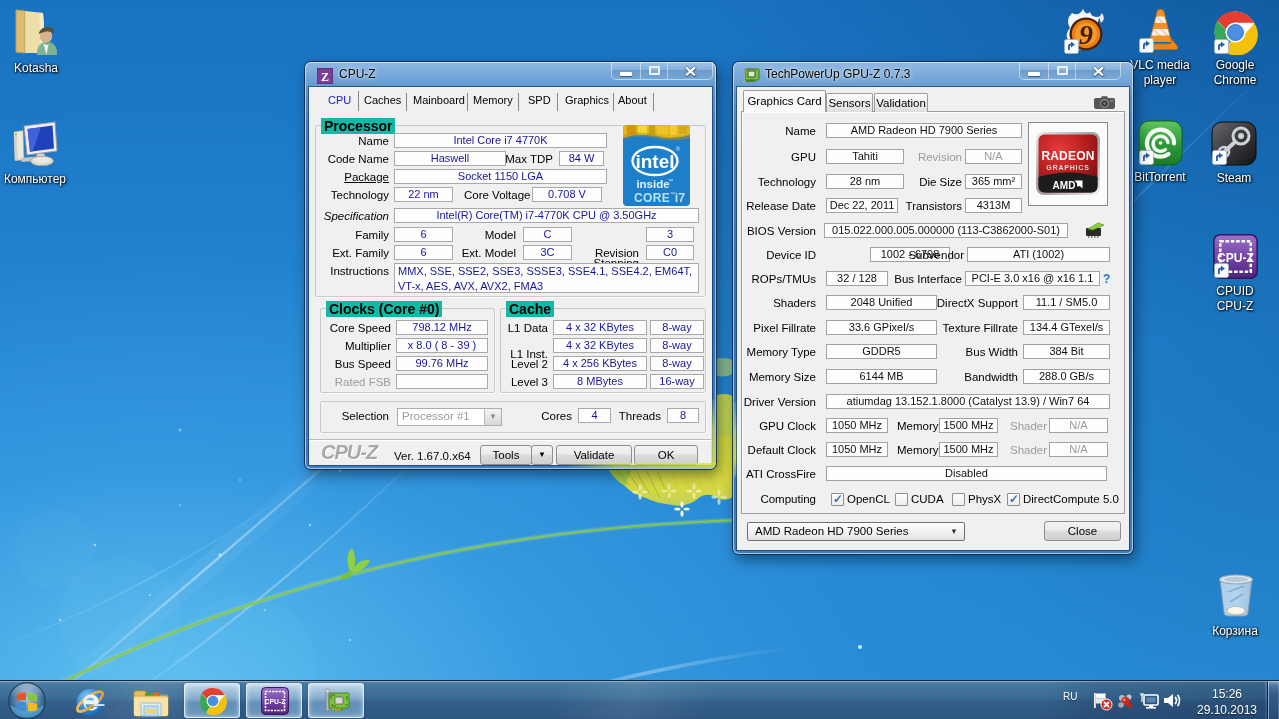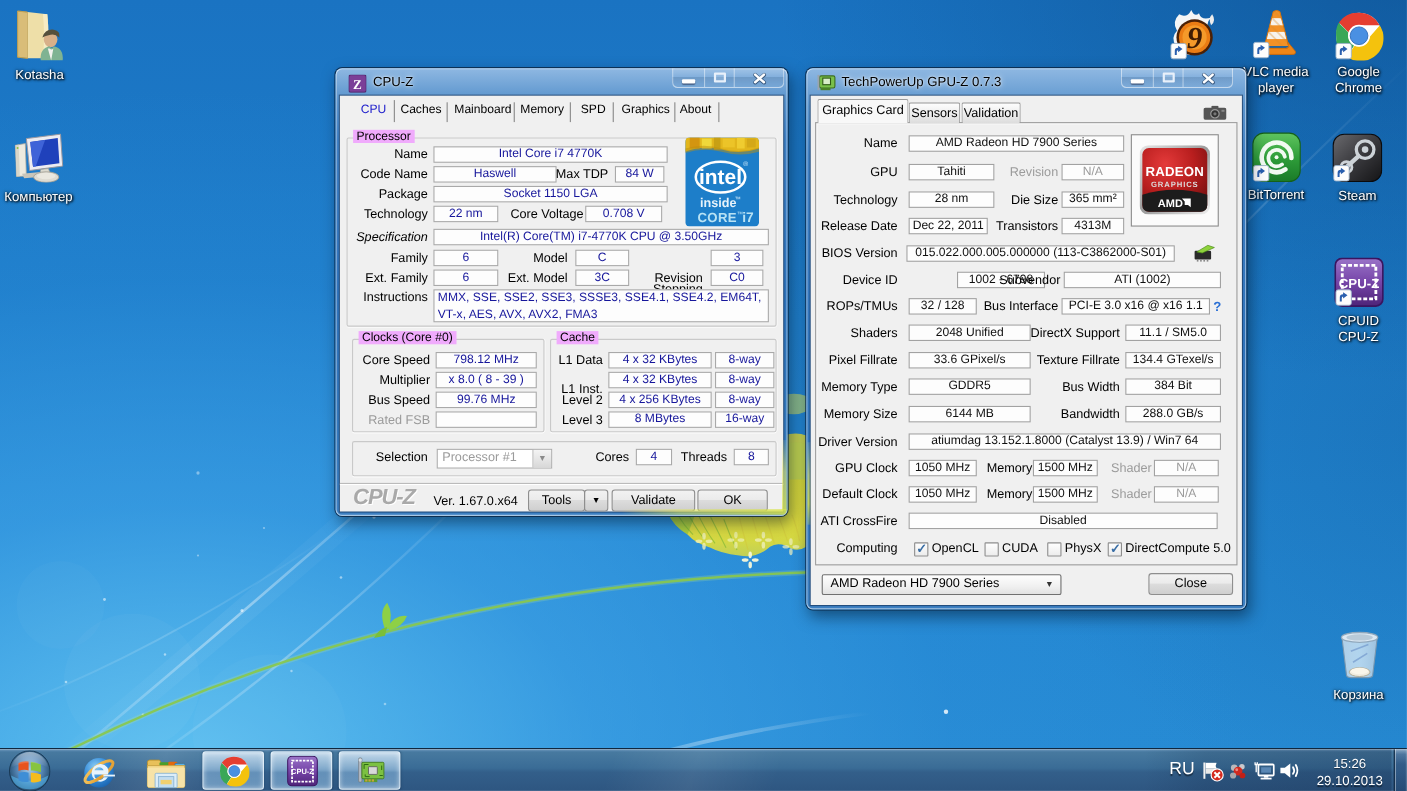--- a/index.html
+++ b/index.html
@@ -33,21 +33,21 @@
   .cap { position:relative; height:100%; border-right:1px solid rgba(255,255,255,0.45); color:#fff; text-align:center; }
   .cap:last-child { border-right:none; }
   
   .lab { position:absolute; font-size:11.5px; color:#000; text-align:right; white-space:nowrap; }
   .labL { position:absolute; font-size:11.5px; color:#000; text-align:left; white-space:nowrap; }
   .fld { position:absolute; background:#fdfdfd; border:1px solid #a9a9a9; font-size:11px; color:#16169b;
     text-align:center; white-space:nowrap; overflow:hidden; }
   .gfld { position:absolute; background:#fdfdfd; border:1px solid #a2a2a2; font-size:11px; color:#101010;
     text-align:center; white-space:nowrap; overflow:hidden; }
   .grp { position:absolute; border:1px solid #c9c9c9; border-radius:2px; box-shadow:0 1px 0 rgba(255,255,255,0.8), 1px 0 0 rgba(255,255,255,0.6); }
-  .glab { position:absolute; font-size:11px; color:#000; background:#f0abfc; padding:0 3px; white-space:nowrap; }
+  .glab { position:absolute; font-size:14px; color:#000; background:#14b8a6; padding:0 3px; white-space:nowrap;font-weight:bold; }
   .btn { position:absolute; background:linear-gradient(180deg,#f2f2f2 0%,#ebebeb 45%,#dcdcdc 50%,#cfcfcf 100%);
     border:1px solid #8e8e8e; border-radius:3px; font-size:11.5px; color:#000; text-align:center; }
   .gray { color:#9b9b9b !important; }
   .tab { position:absolute; font-size:11px; white-space:nowrap; }
   .cbx { position:absolute; width:13px; height:13px; background:linear-gradient(#fefefe,#ececec); border:1px solid #8e8e8e; border-radius:1px; }
   .cbx.on::after { content:"\2713"; position:absolute; left:1px; top:-2px; font-size:12px; font-weight:bold; color:#3a6ea5; }
   .tbtn { position:absolute; top:2px; width:56px; height:35px; border:1px solid rgba(235,246,253,0.85); border-radius:3px;
     background: linear-gradient(180deg, rgba(222,238,251,0.8) 0%, rgba(175,210,240,0.58) 48%, rgba(145,190,228,0.52) 56%, rgba(158,202,236,0.55) 100%);
     box-shadow: inset 0 0 5px rgba(255,255,255,0.6), 0 0 2px rgba(10,40,70,0.45); }
 </style>
@@ -333,21 +333,21 @@
     <div style="position:absolute;left:344px;top:6px;width:1px;height:18px;background:#888;"></div>
 
     <div class="grp" style="left:6px;top:38px;width:391px;height:172px;"></div>
     <div class="glab" style="left:12px;top:31px;">Processor</div>
     <div class="lab" style="left:4px;top:48px;width:76px;">Name</div>
     <div class="fld" style="left:85px;top:46px;width:213px;height:15px;">Intel Core i7 4770K</div>
     <div class="lab" style="left:4px;top:66px;width:76px;">Code Name</div>
     <div class="fld" style="left:85px;top:64px;width:112px;height:15px;">Haswell</div>
     <div class="lab" style="left:195px;top:66px;width:49px;">Max TDP</div>
     <div class="fld" style="left:250px;top:64px;width:45px;height:15px;">84 W</div>
-    <div class="lab" style="left:4px;top:84px;width:76px;">Package</div>
+    <div class="lab" style="left:4px;top:84px;width:76px;text-decoration:underline;">Package</div>
     <div class="fld" style="left:85px;top:82px;width:213px;height:15px;">Socket 1150 LGA</div>
     <div class="lab" style="left:4px;top:102px;width:76px;">Technology</div>
     <div class="fld" style="left:85px;top:100px;width:59px;height:15px;">22 nm</div>
     <div class="lab" style="left:155px;top:102px;width:63px;">Core Voltage</div>
     <div class="fld" style="left:223px;top:100px;width:70px;height:15px;">0.708 V</div>
     <div class="lab" style="left:4px;top:123px;width:76px;font-style:italic;">Specification</div>
     <div class="fld" style="left:85px;top:121px;width:305px;height:15px;">Intel(R) Core(TM) i7-4770K CPU @ 3.50GHz</div>
     <div class="lab" style="left:4px;top:142px;width:76px;">Family</div>
     <div class="fld" style="left:85px;top:140px;width:59px;height:15px;">6</div>
     <div class="lab" style="left:173px;top:142px;width:34px;">Model</div>
@@ -665,21 +665,21 @@
     <circle cx="4.5" cy="4" r="1.5" fill="#d8dde2"></circle>
     <rect x="6" y="6" width="20" height="15" rx="1" fill="#7cc142" stroke="#3f7a1a" stroke-width="0.8"></rect>
     <rect x="12" y="10" width="8" height="7" rx="0.5" fill="#d8d8d8" stroke="#555" stroke-width="0.7"></rect>
     <path d="M8 8 L12 8 M8 8 L8 12 M22 18 L25 18 M24 9 L24 13 M9 17 L9 19 L13 19" stroke="#2f6a12" stroke-width="0.9" fill="none"></path>
     <rect x="8" y="21" width="12" height="3" fill="#5a9a2e"></rect>
     <rect x="9" y="21.5" width="2 " height="2" fill="#caa43c"></rect>
       <rect x="12" y="21.5" width="2" height="2" fill="#caa43c"></rect>
       <rect x="15" y="21.5" width="2" height="2" fill="#caa43c"></rect>
   </svg>
 
-  <div style="position:absolute;left:1063px;top:10px;color:#fff;font-size:16px;text-shadow:0 1px 1px rgba(0,0,0,0.5);">RU</div>
+  <div style="position:absolute;left:1063px;top:10px;color:#fff;font-size:10px;text-shadow:0 1px 1px rgba(0,0,0,0.5);">RU</div>
   <svg style="position:absolute;left:1093px;top:12px" width="20" height="18" viewBox="0 0 20 18">
     <rect x="1" y="0" width="1.8" height="15" fill="#f0f0f0"></rect>
     <path d="M3 0.5 L13 0.5 Q11.5 3 13 5.5 L3 5.5 Z" fill="#fff"></path>
     <path d="M3 5.5 L13 5.5 Q11.5 8 13 10.5 L3 10.5 Z" fill="#e8e8e8"></path>
     <circle cx="13.5" cy="11.5" r="5.5" fill="#d42a1e" stroke="#fff" stroke-width="1"></circle>
     <path d="M11 9 L16 14 M16 9 L11 14" stroke="#fff" stroke-width="1.8"></path>
   </svg>
   <svg style="position:absolute;left:1117px;top:12px" width="17" height="16" viewBox="0 0 17 16">
     <circle cx="5" cy="5" r="3" fill="#b8b8bc"></circle>
     <circle cx="12" cy="4" r="2.5" fill="#c8c8cc"></circle>

